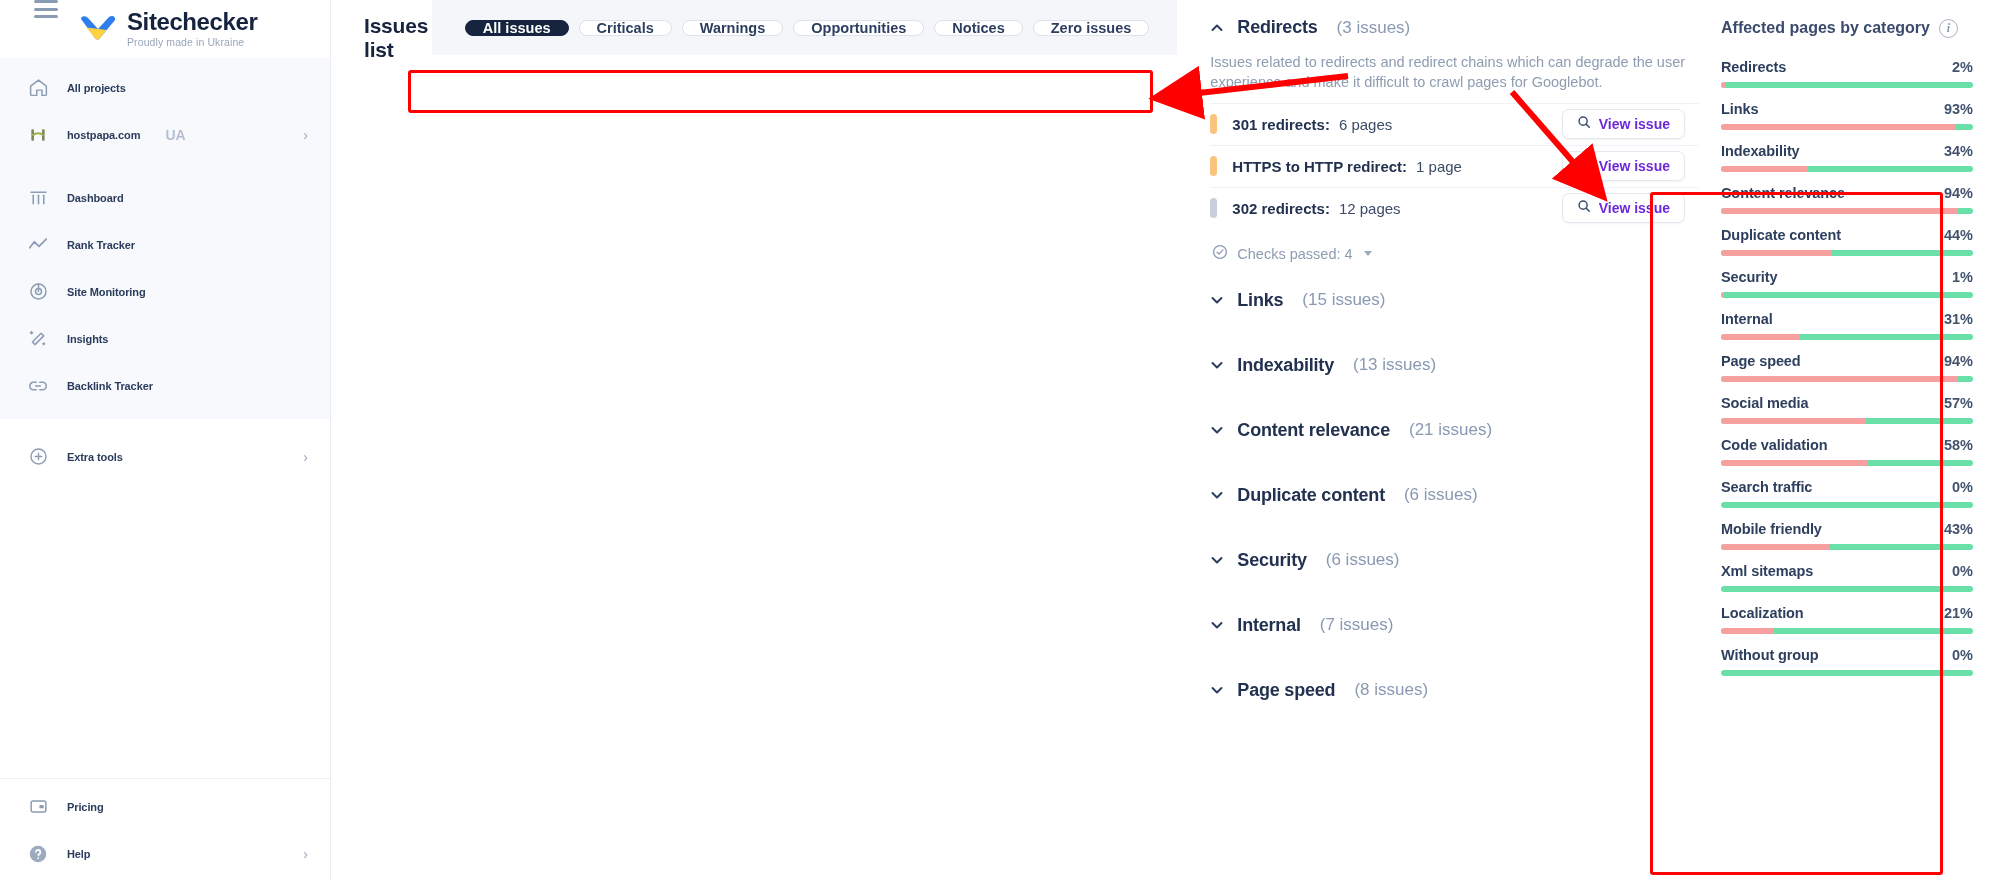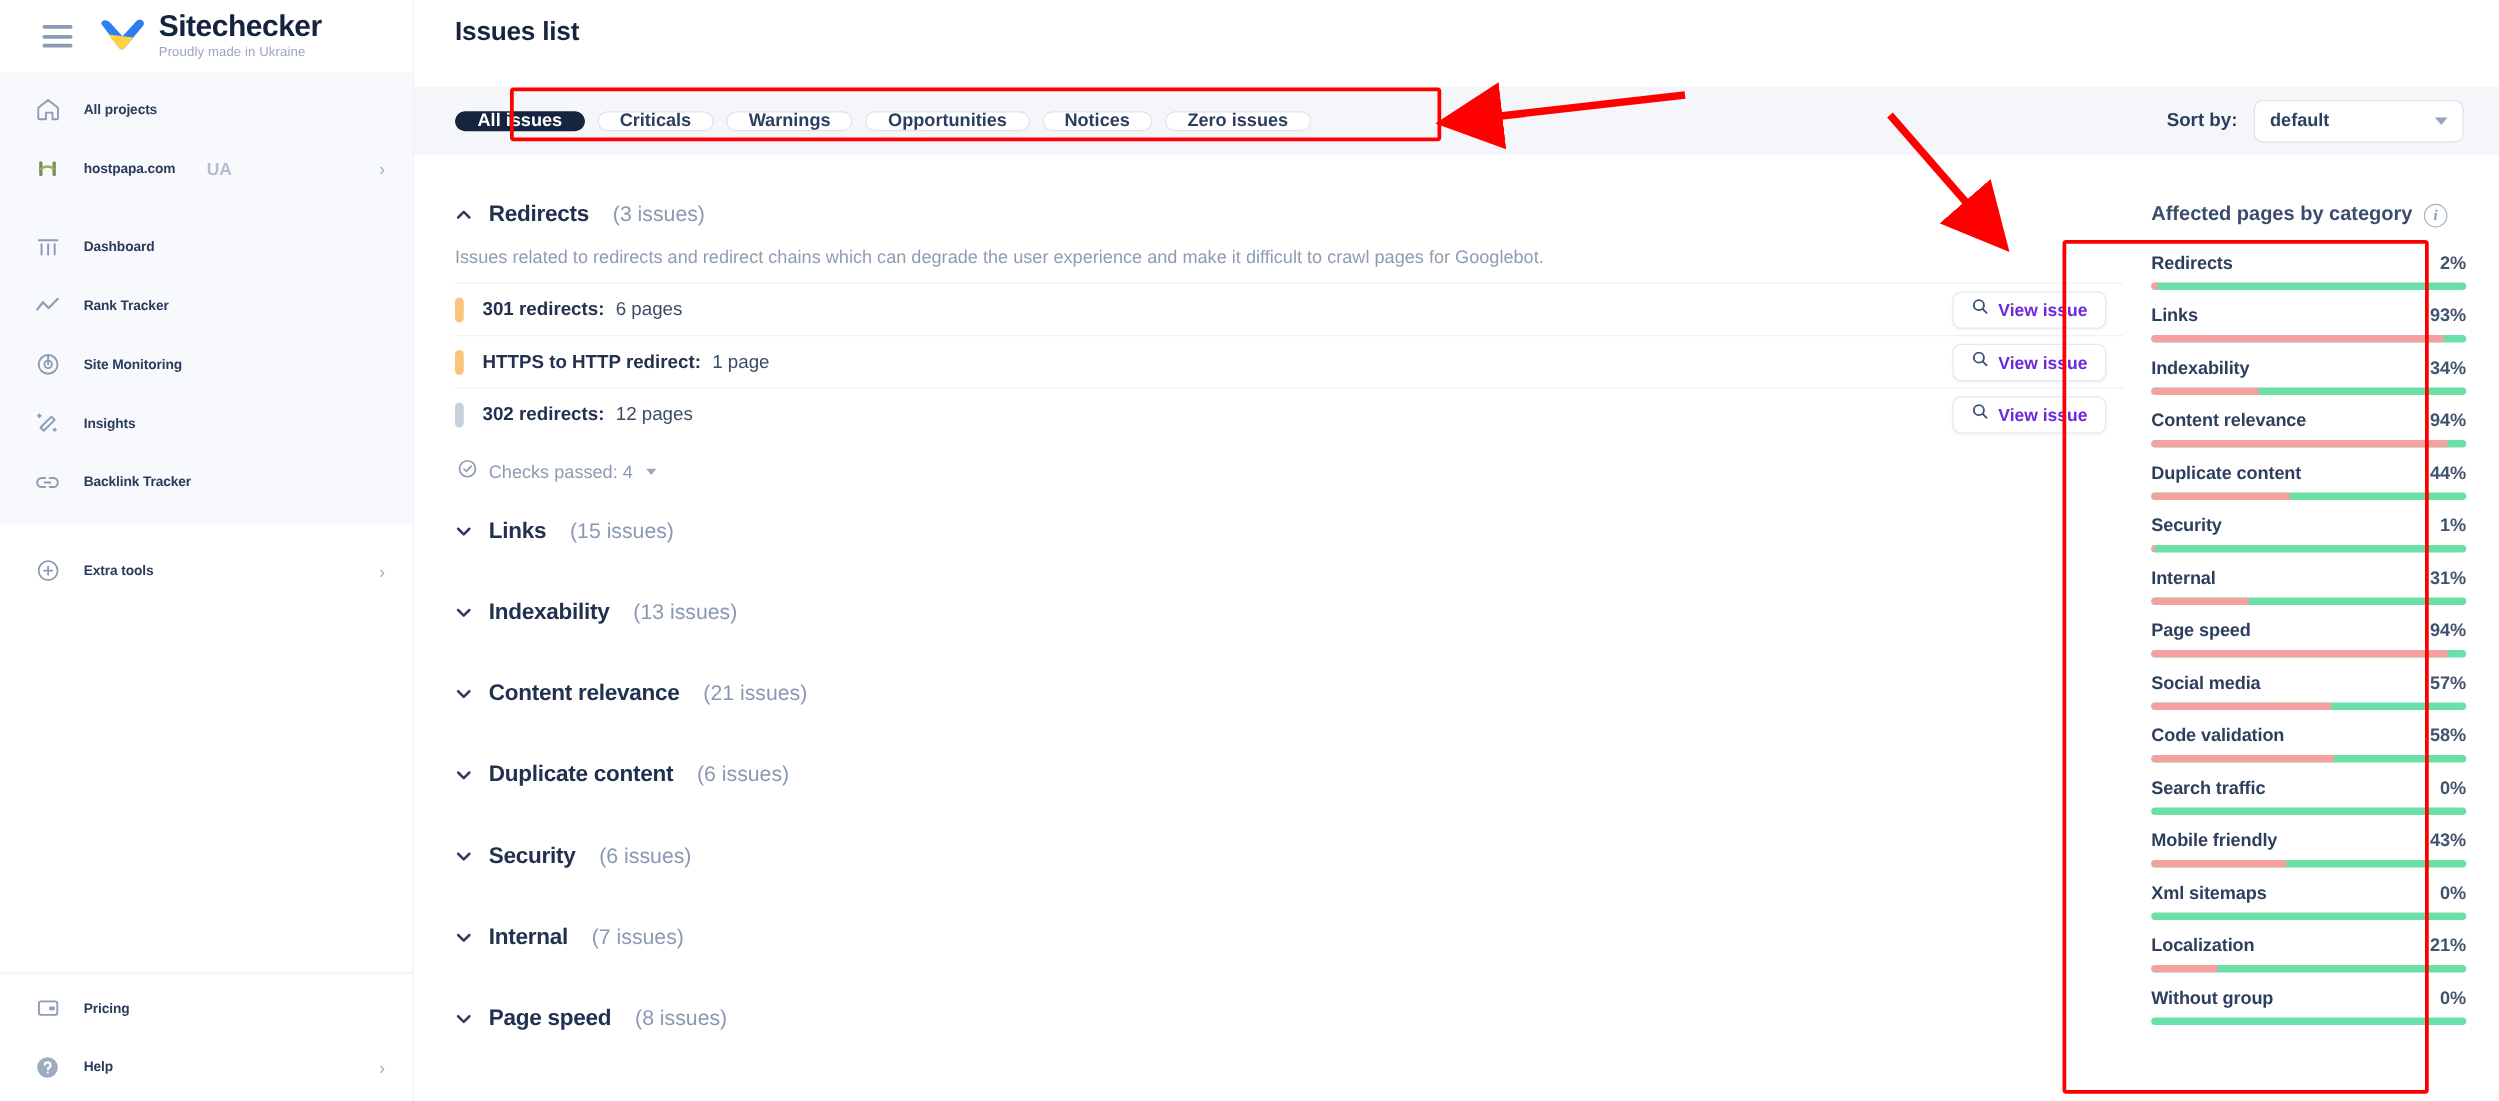--- a/index.html
+++ b/index.html
@@ -13,21 +13,21 @@
 
   
   .sidebar {
     width: 331px; height: 881px; flex: 0 0 331px;
     background: #ffffff;
     border-right: 1px solid #e9edf3;
     display: flex; flex-direction: column;
     position: relative;
   }
   .sb-header {
-    height: 58px; display: flex; align-items: center; gap: 20px;
+    height: 58px; display: flex; gap: 20px;
     padding: 0 22px 0 34px;
   }
   .burger { width: 24px; height: 18px; display: flex; flex-direction: column;
             justify-content: space-between; cursor: pointer; }
   .burger span { display: block; height: 3px; background: #8a9bb4; border-radius: 2px; }
   .brand { display: flex; align-items: center; gap: 9px; }
   .brand-mark { width: 40px; height: 30px; position: relative; flex: 0 0 40px; }
   .brand-text { display: flex; flex-direction: column; line-height: 1; }
   .brand-name { font-size: 24px; font-weight: 700; color: #16233f; letter-spacing: -0.4px; }
   .brand-sub { font-size: 10.5px; color: #9aa7bb; margin-top: 3px; letter-spacing: 0.1px; }
@@ -55,23 +55,22 @@
   .badge-count {
     margin-left: auto; background: #ffeede; color: #ff6b2c;
     font-size: 13.5px; font-weight: 700; border-radius: 6px;
     padding: 3px 9px;
   }
   .sb-bottom { padding-bottom: 4px; }
 
   
   .main {
     flex: 1 1 auto; height: 881px; position: relative;
-    background: #ffffff; display: flex; flex-direction: column;
+    background: #ffffff; display: flex; flex-direction: row;
     overflow: hidden;
-    gap: 20px;
   }
   .main-title {
     font-size: 21px; font-weight: 700; color: #17243f;
     padding: 14px 0 11px 33px; letter-spacing: -0.2px;
   }
   .filterbar {
     height: 55px; background: #f4f6f9;
     display: flex; align-items: center;
     padding: 0 28px 0 33px;
   }
@@ -322,27 +321,20 @@
 
     <div class="filterbar">
       <div class="chips">
         <div class="chip active">All issues</div>
         <div class="chip">Criticals</div>
         <div class="chip">Warnings</div>
         <div class="chip">Opportunities</div>
         <div class="chip">Notices</div>
         <div class="chip">Zero issues</div>
       </div>
-      <div class="sortwrap">
-        <span class="sort-label">Sort by:</span>
-        <div class="sort-select">
-          <span class="sort-value">default</span>
-          <span class="caret"></span>
-        </div>
-      </div>
     </div>
 
     <div class="content-row">
 
       <section class="issues-col">
 
         <div class="group">
           <div class="group-head">
             <span class="chev-ico">
               <svg viewBox="0 0 14 14" width="14" height="14" fill="none" stroke="currentColor" stroke-width="2" stroke-linecap="round" stroke-linejoin="round">

